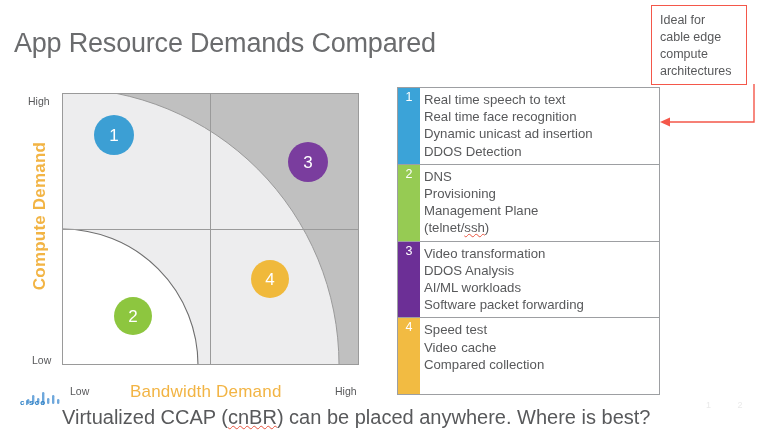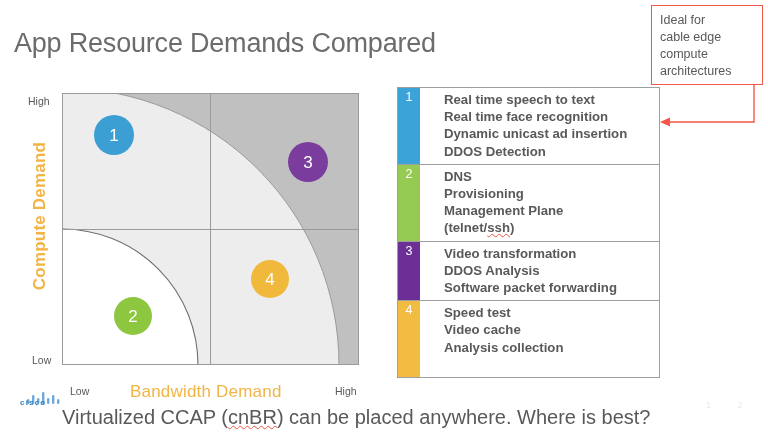--- a/index.html
+++ b/index.html
@@ -60,37 +60,36 @@
     width:22px;flex:0 0 22px;
     display:flex;justify-content:center;
     padding-top:3px;
     box-sizing:border-box;
   }
   .legend-swatch span{
     color:#ffffff;font-size:12.5px;font-weight:400;line-height:13px;
   }
   .legend-items{
     flex:1 1 auto;
-    padding:3px 4px 4px 24px;
-    box-sizing:border-box;
-    font-weight:bold;
+    padding:3px 4px 4px 4px;
+    box-sizing:border-box;
   }
   .legend-item{
     font-size:13.2px;color:#58595b;line-height:17.2px;white-space:nowrap;
   }
   .spell-err{
     text-decoration:underline;
     text-decoration-style:wavy;
     text-decoration-color:#e8543f;
     text-decoration-thickness:1px;
   }
 
   
   #callout-box{
-    position:absolute;left:651px;top:5px;width:112px;height:80px;
+    position:absolute;left:651px;top:5px;width:96px;height:80px;
     border:1.2px solid #f4574a;background:#ffffff;
     box-sizing:border-box;
     padding:6px 0 0 8px;
   }
   #callout-box .cl{
     font-size:12.5px;color:#58595b;line-height:17px;white-space:nowrap;
   }
   #callout-connector{
     position:absolute;left:640px;top:84px;width:128px;height:52px;
     pointer-events:none;
@@ -198,32 +197,33 @@
       </div>
     </div>
 
     <div class="legend-row">
       <div class="legend-swatch" style="background:#6c2f96">
         <span>3</span>
       </div>
       <div class="legend-items">
         <div class="legend-item">Video transformation</div>
         <div class="legend-item">DDOS Analysis</div>
+        <div class="legend-item">AI/ML workloads</div>
         <div class="legend-item">Software packet forwarding</div>
       </div>
     </div>
 
     <div class="legend-row">
       <div class="legend-swatch" style="background:#f2bb42">
         <span>4</span>
       </div>
       <div class="legend-items">
         <div class="legend-item">Speed test</div>
         <div class="legend-item">Video cache</div>
-        <div class="legend-item">Analysis collection</div>
+        <div class="legend-item">Compared collection</div>
         <div class="legend-item">&nbsp;</div>
       </div>
     </div>
 
   </div>
 
   <div id="callout-box">
     <div class="cl">Ideal for</div>
     <div class="cl">cable edge</div>
     <div class="cl">compute</div>

